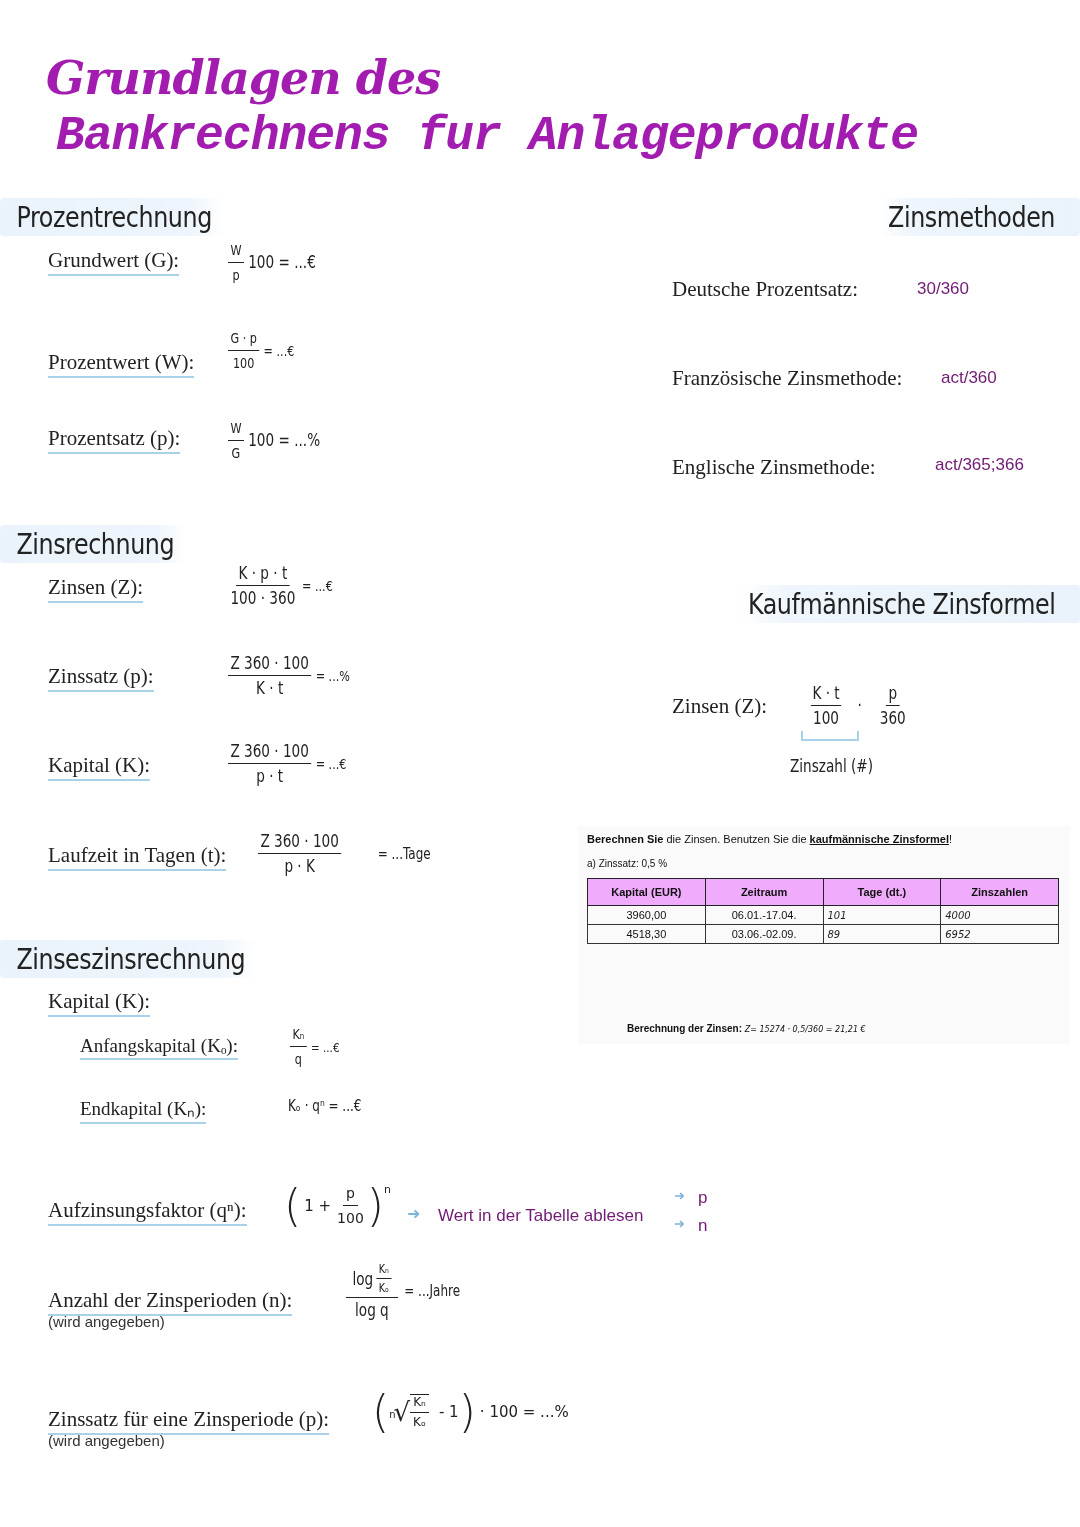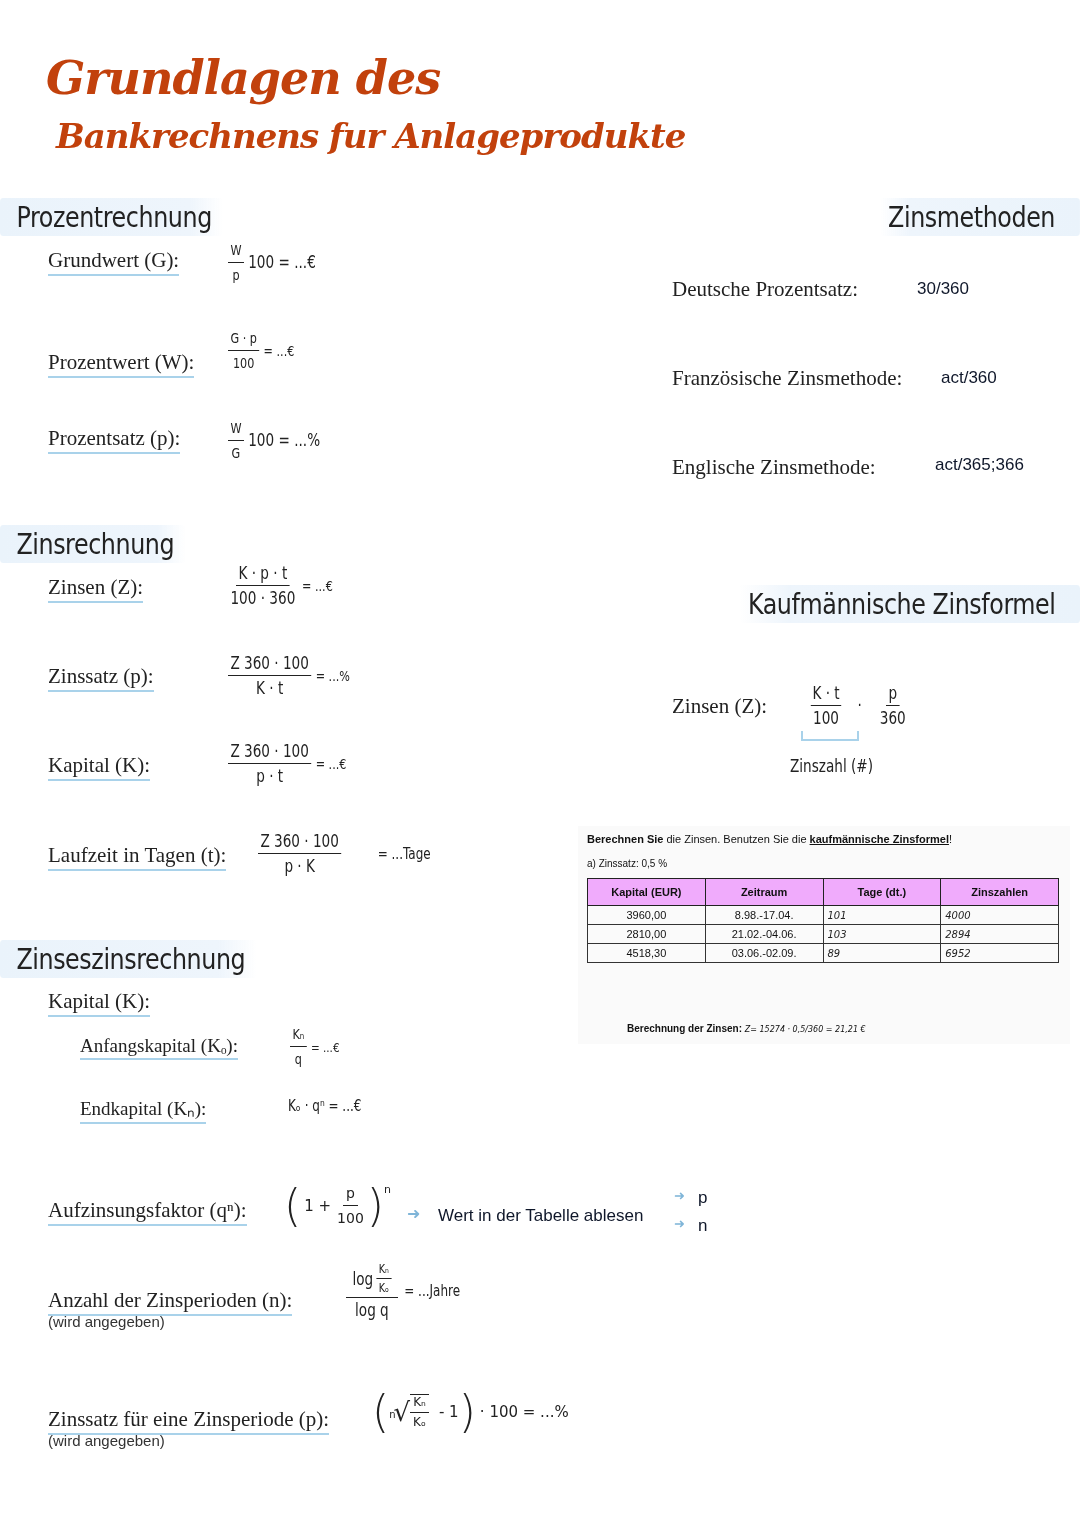--- a/index.html
+++ b/index.html
@@ -1,44 +1,44 @@
 <!DOCTYPE html>
 <html><head>
   <meta charset="utf-8">
   <style>
     html, body { margin:0; padding:0; background:#ffffff; }
     body { width:1080px; height:1527px; position:relative; overflow:hidden; color:#1a1a1a; }
     .abs { position:absolute; }
-    .title { font-family:"DejaVu Serif", serif; font-style:italic; font-weight:bold; font-size:46px; line-height:56px; letter-spacing:-1px; color:#c2410c; }
+    .title { font-family:"DejaVu Serif", serif; font-style:italic; font-weight:bold; font-size:46px; line-height:56px; letter-spacing:-1px; color:#a21caf; }
     .sec { font-family:"DejaVu Sans", sans-serif; font-size:29px; color:#222; padding:2px 14px 2px 20px; background:linear-gradient(90deg, #eaf3fb 0%, #eef5fc 85%, rgba(238,245,252,0) 100%); border-radius:4px; letter-spacing:-0.5px; transform:scaleX(0.82); transform-origin:left center; }
     .sec.right { transform-origin:right center; padding:2px 30px 2px 10px; background:linear-gradient(90deg, rgba(238,245,252,0) 0%, #eef5fc 15%, #eaf3fb 100%); }
     .label { font-family:"Liberation Serif", serif; font-size:21px; color:#222; white-space:nowrap; }
     .label.ul { border-bottom:2px solid #a9d2ea; padding-bottom:1px; }
     .sub { font-family:"Liberation Sans", sans-serif; font-size:15px; color:#333; }
     .hand { font-family:"DejaVu Sans", sans-serif; font-size:17px; color:#222; transform:scaleX(0.8); transform-origin:left center; white-space:nowrap; }
     .frac { display:inline-flex; flex-direction:column; align-items:center; vertical-align:middle; }
     .frac .num { padding:0 3px 2px; border-bottom:1.5px solid #222; line-height:20px; }
     .frac .den { padding:2px 3px 0; line-height:20px; }
     .small { font-size:14px; }
-    .sans { font-family:"Liberation Sans", sans-serif; font-size:17px; color:#0f172a; white-space:nowrap; }
+    .sans { font-family:"Liberation Sans", sans-serif; font-size:17px; color:#701a75; white-space:nowrap; }
     
     .ws { font-family:"Liberation Sans", sans-serif; color:#111; }
     .ws table { border-collapse:collapse; width:472px; font-size:11px; }
     .ws th { background:#f0abfc; border:1.5px solid #222; height:24px; font-weight:bold; font-size:11px; }
     .ws td { border:1px solid #333; height:18px; padding:0 4px; font-size:11px; }
     .ws td.c { text-align:center; }
     .ws td.hw { font-family:"DejaVu Sans", sans-serif; font-size:10px; font-style:italic; color:#222; }
     .arrow { color:#7fb5d8; font-size:16px; }
     .paren { font-family:"DejaVu Sans", sans-serif; font-size:44px; font-weight:200; line-height:44px; color:#222; }
   </style>
 </head>
 <body>
 
 <div class="abs title" style="left:46px; top:50px;">Grundlagen des</div>
-<div class="abs title" style="left:56px; top:108px; font-size:34px;">Bankrechnens fur Anlageprodukte</div>
+<div class="abs title" style="left:56px; top:108px; font-size:48px;font-family:Liberation Mono, monospace;">Bankrechnens fur Anlageprodukte</div>
 
 <div class="abs sec" style="left:0; top:198px;">Prozentrechnung</div>
 
 <div class="abs label ul" style="left:48px; top:248px;">Grundwert (G):</div>
 <div class="abs hand" style="left:228px; top:240px;">
   <span class="frac small">
       <span class="num">W</span>
       <span class="den">p</span>
     </span>
   <span>100 = ...€</span>
@@ -134,29 +134,23 @@
       <tr>
         <th style="width:110px">Kapital (EUR)</th>
         <th style="width:110px">Zeitraum</th>
         <th style="width:110px">Tage (dt.)</th>
         <th style="width:110px">Zinszahlen</th>
       </tr>
     </thead>
     <tbody>
       <tr>
         <td class="c">3960,00</td>
-        <td class="c">8.98.-17.04.</td>
+        <td class="c">06.01.-17.04.</td>
         <td class="hw">101</td>
         <td class="hw">4000</td>
-      </tr>
-      <tr>
-        <td class="c">2810,00</td>
-        <td class="c">21.02.-04.06.</td>
-        <td class="hw">103</td>
-        <td class="hw">2894</td>
       </tr>
       <tr>
         <td class="c">4518,30</td>
         <td class="c">03.06.-02.09.</td>
         <td class="hw">89</td>
         <td class="hw">6952</td>
       </tr>
     </tbody>
   </table>
   <div style="position:absolute; left:9px; top:197px; font-size:10px;margin-left:40px;">

